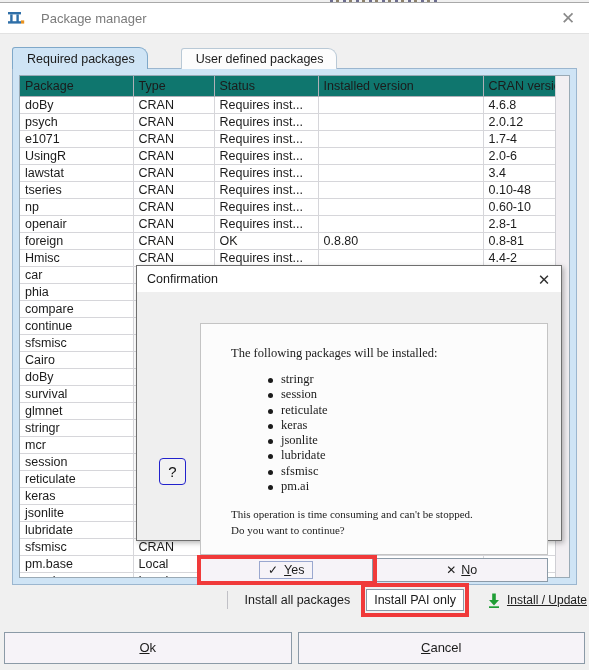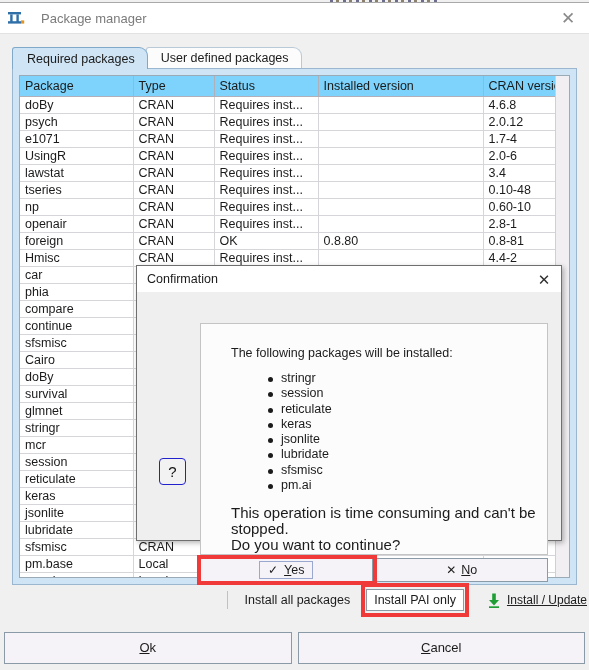--- a/index.html
+++ b/index.html
@@ -92,21 +92,22 @@
   .tabpane {
     position: absolute;
     left: 12px; top: 44px;
     width: 565px;
     height: 538px;
   }
   .tabstrip {
     position: relative;
     height: 22px;
     display: flex;
-    align-items: flex-start;
+    align-items: flex-end;
+    gap: 35px;
   }
   .tab {
     position: relative;
     height: 21px;
     box-sizing: border-box;
     padding: 0 12px 0 14px;
     display: flex;
     align-items: center;
     font-size: 12.5px;
     color: #1b1b1b;
@@ -157,21 +158,21 @@
     overflow: hidden;
     background: #ffffff;
   }
   table.pkg {
     border-collapse: collapse;
     width: 100%;
     table-layout: fixed;
     font-size: 12px;
   }
   table.pkg th {
-    background: #7dd3fc;
+    background: #0f766e;
     border: 1px solid #b0b0b8;
     border-top: none;
     border-left: none;
     font-weight: normal;
     text-align: left;
     padding: 2px 5px;
     height: 16px;
     font-size: 12.5px;
     color: #1b1b1b;
     white-space: nowrap;
@@ -342,20 +343,21 @@
   }
   .msg-panel {
     position: absolute;
     left: 63px; top: 30px;
     width: 348px;
     height: 232px;
     background: #fcfcfc;
     border: 1px solid #c4c4c4;
     box-sizing: border-box;
     padding: 22px 0 0 30px;
+    font-family: Liberation Serif, serif;
   }
   .msg-lead {
     font-size: 12.5px;
     color: #1b1b1b;
     margin-bottom: 11px;
   }
   ul.pkglist {
     list-style: none;
     margin: 0 0 12px 0;
     padding: 0 0 0 37px;
@@ -369,21 +371,21 @@
   }
   ul.pkglist li:before {
     content: "";
     position: absolute;
     left: 0; top: 6px;
     width: 5px; height: 5px;
     border-radius: 50%;
     background: #1b1b1b;
   }
   .msg-tail {
-    font-size: 15px;
+    font-size: 11px;
     color: #1b1b1b;
     line-height: 16px;
   }
   .dlg-buttons {
     position: absolute;
     left: 63px; top: 265px;
     width: 348px;
     height: 24px;
     display: flex;
     gap: 3px;

